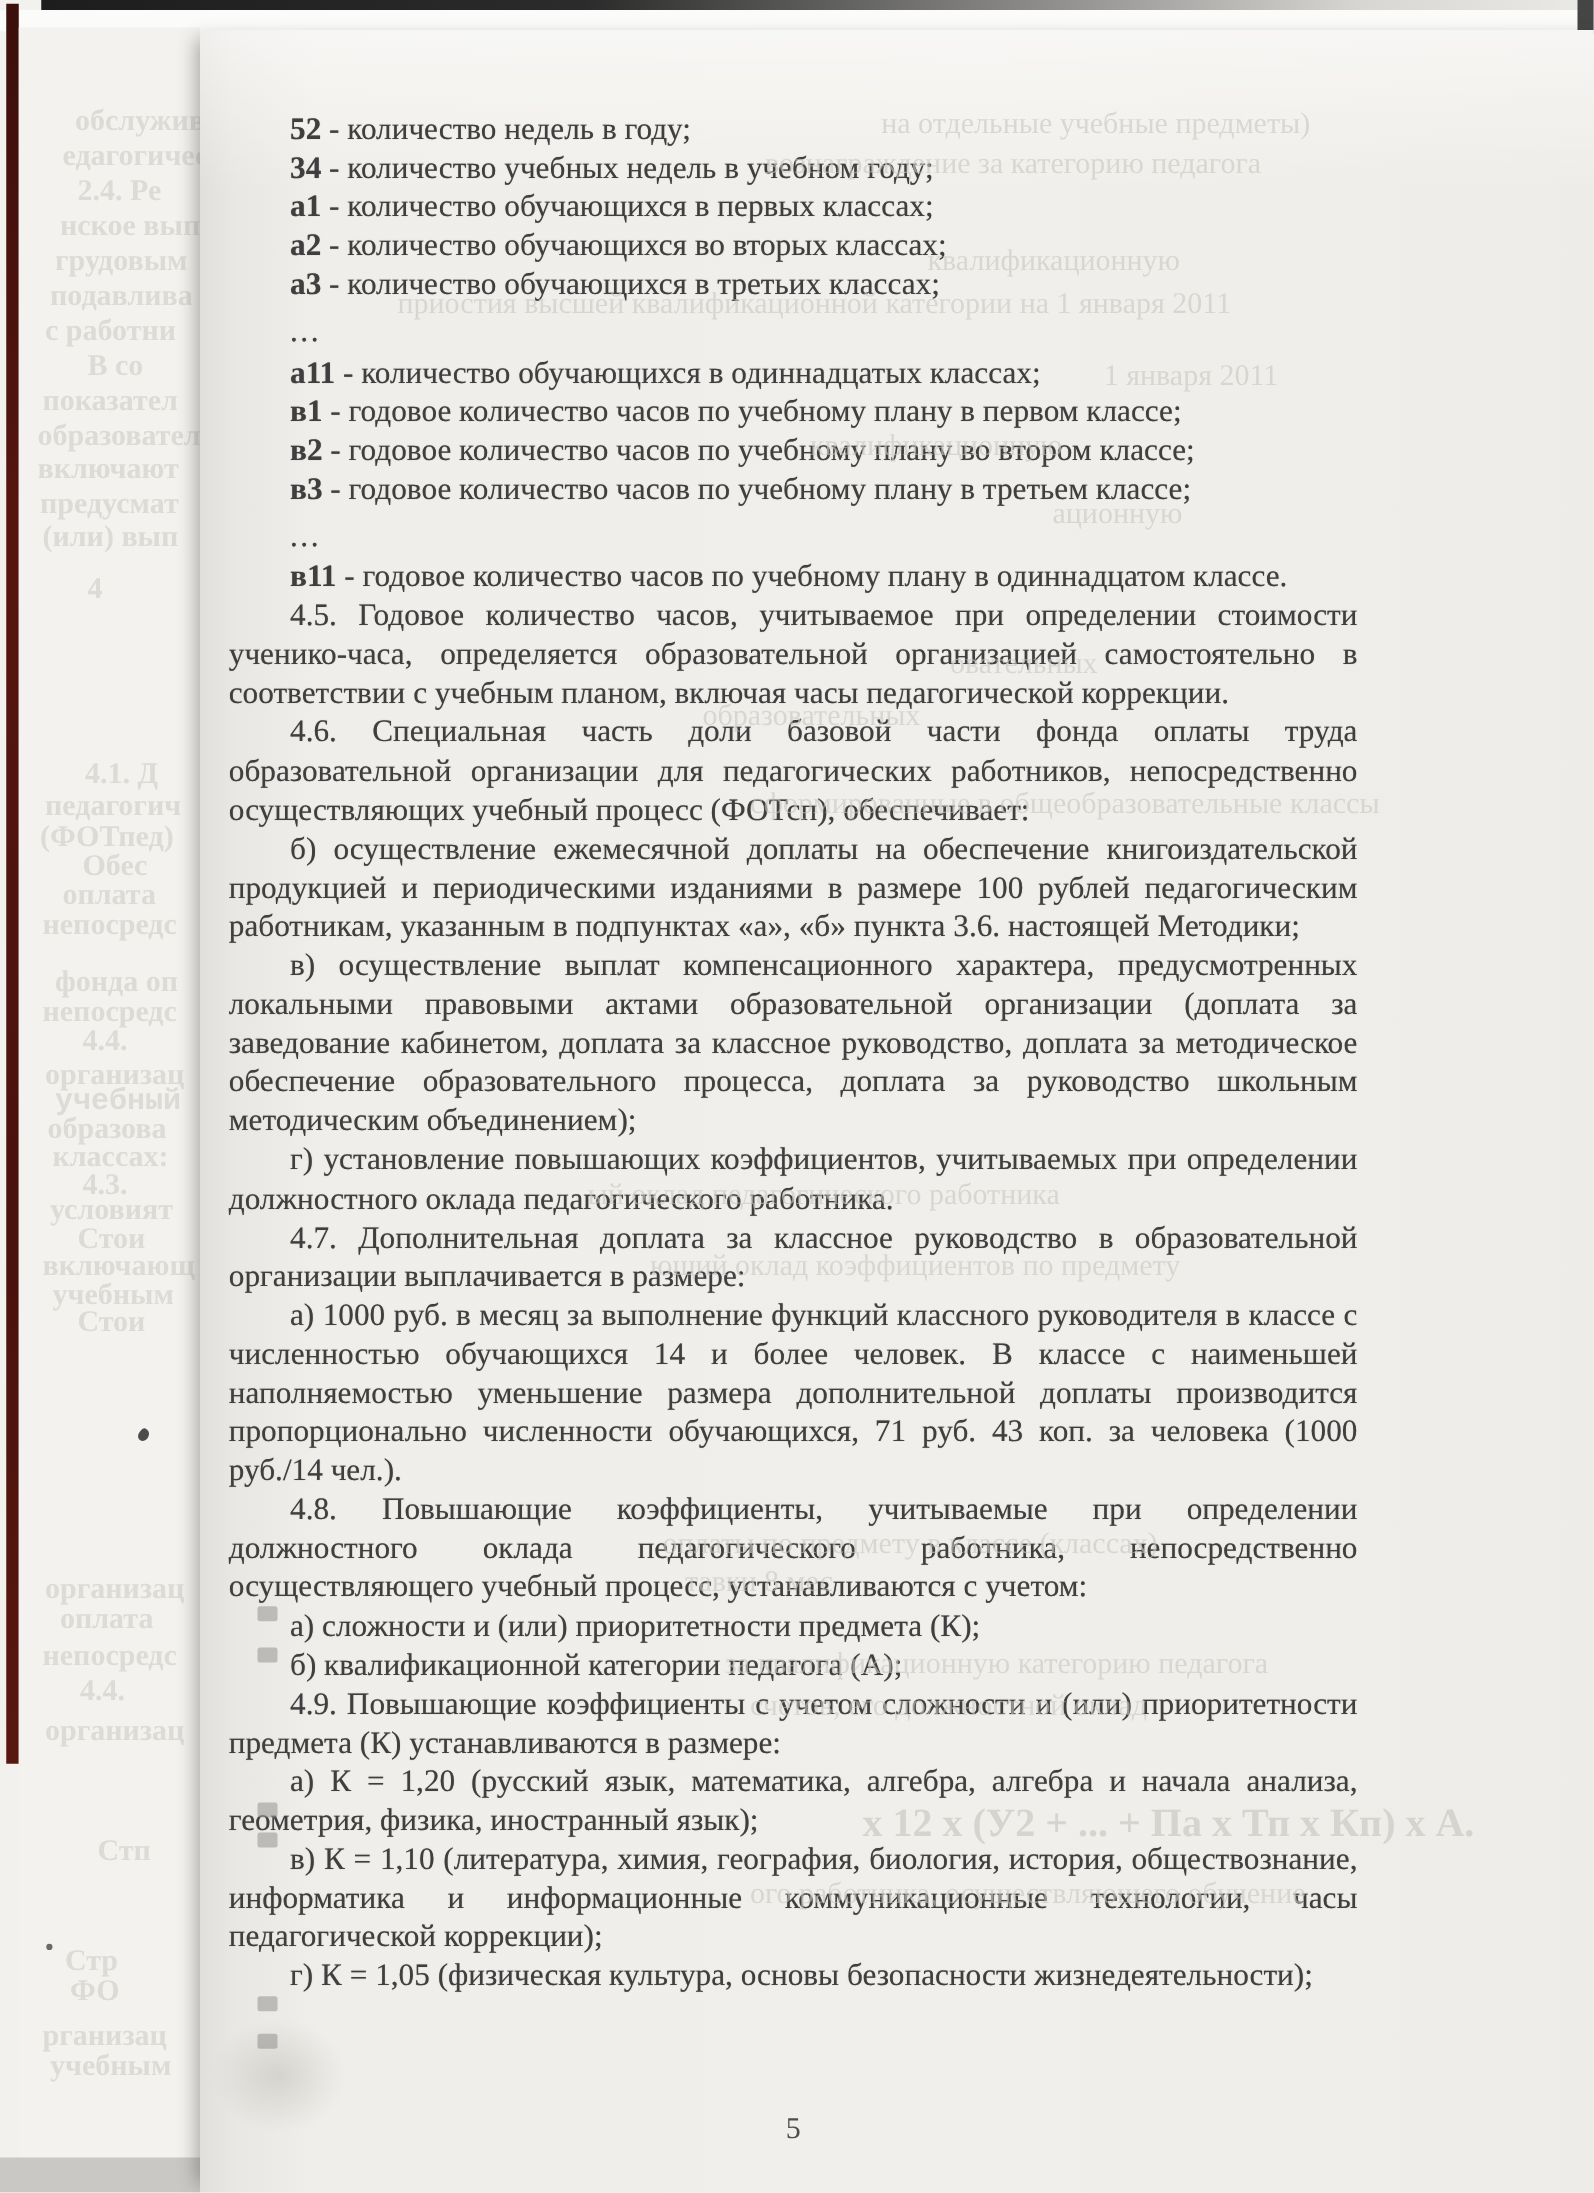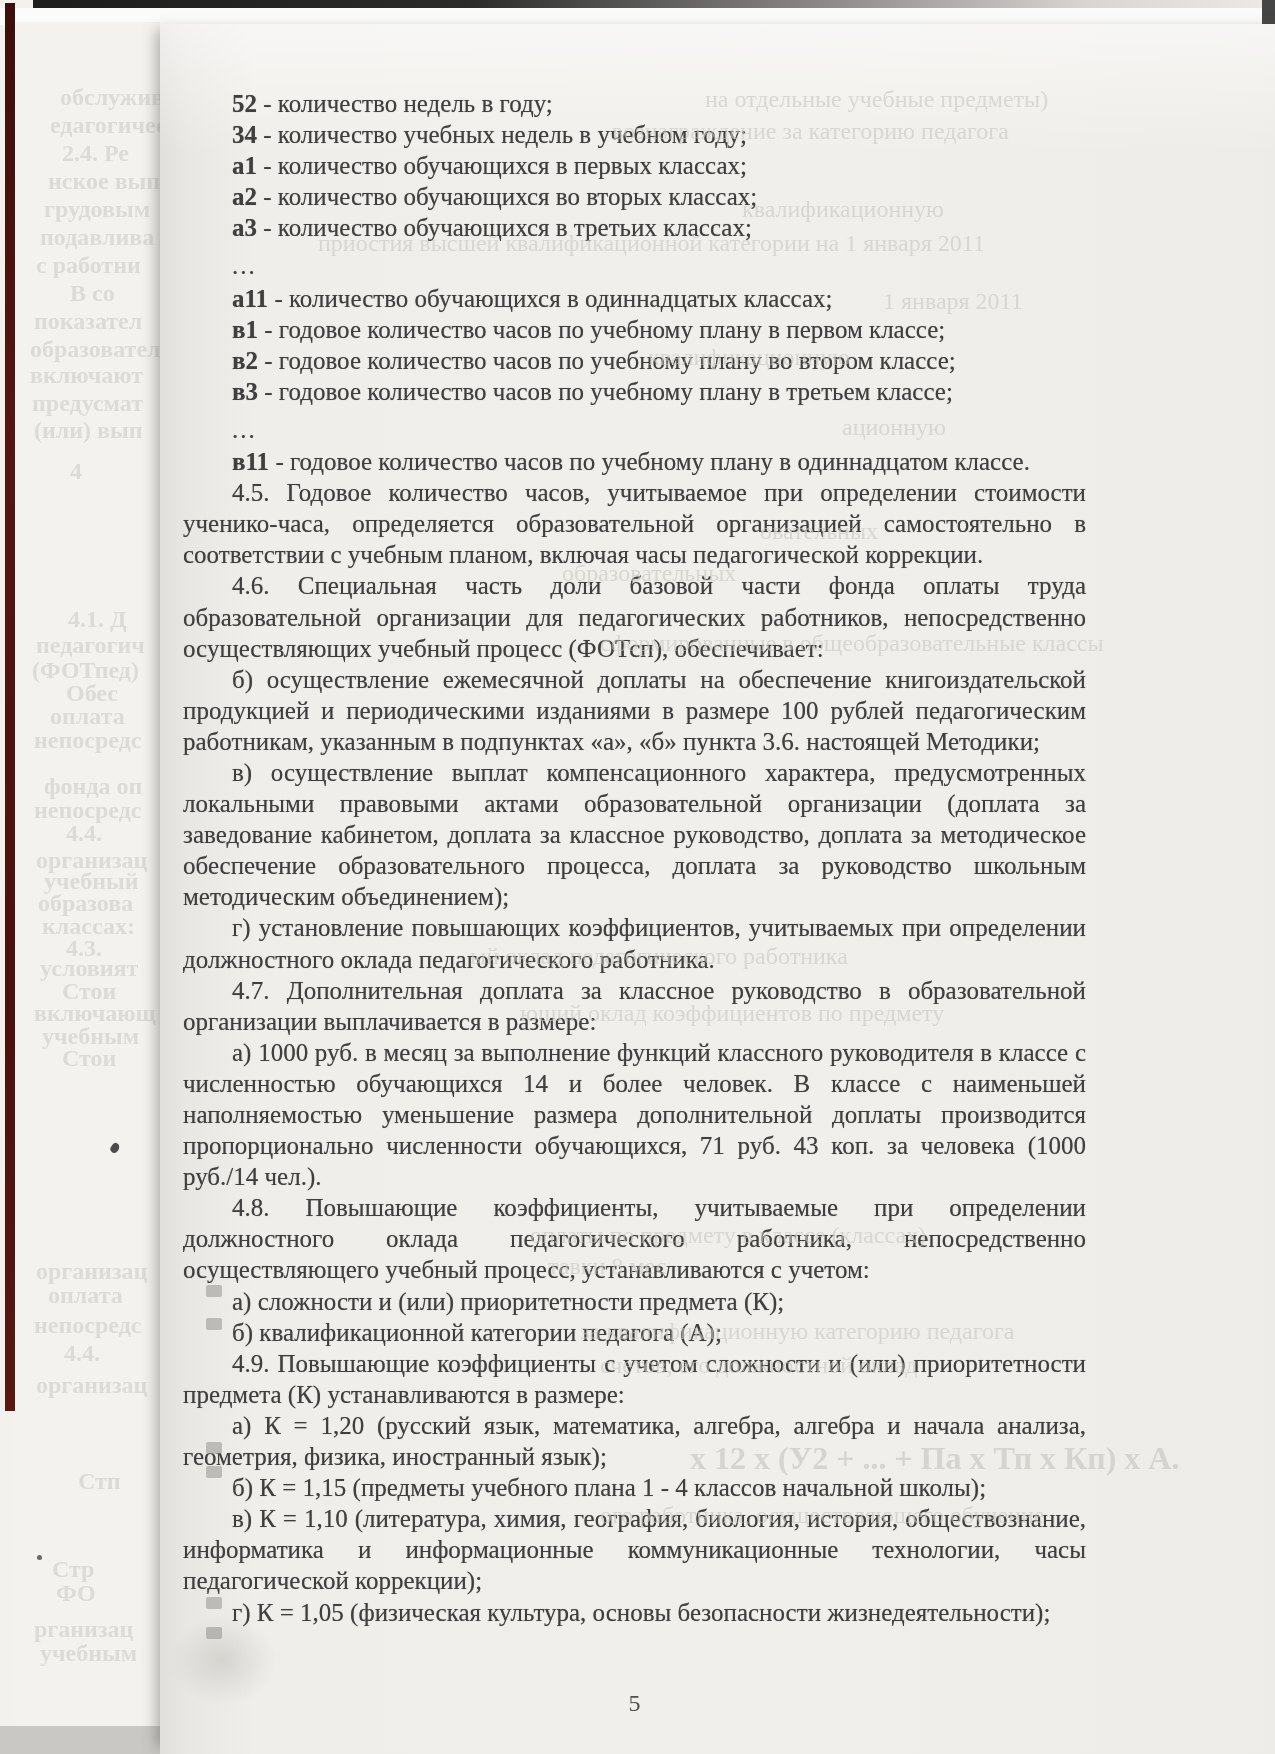--- a/index.html
+++ b/index.html
@@ -72,21 +72,21 @@
     <span class="edge-frag" style="left: 53px; top: 584px;">4.1. Д</span>
     <span class="edge-frag" style="left: 21px; top: 610px;">педагогич</span>
     <span class="edge-frag" style="left: 17px; top: 635px;">(ФОТпед)</span>
     <span class="edge-frag" style="left: 51px; top: 658px;">Обес</span>
     <span class="edge-frag" style="left: 35px; top: 681px;">оплата</span>
     <span class="edge-frag" style="left: 19px; top: 705px;">непосредс</span>
     <span class="edge-frag" style="left: 29px; top: 751px;">фонда оп</span>
     <span class="edge-frag" style="left: 19px; top: 775px;">непосредс</span>
     <span class="edge-frag" style="left: 51px; top: 798px;">4.4.</span>
     <span class="edge-frag" style="left: 21px; top: 825px;">организац</span>
-    <span class="edge-frag" style="left: 29px; top: 846px;">учебный</span>
+    <span class="edge-frag" style="left: 29px; top: 846px; font-family: Liberation Mono, monospace;">учебный</span>
     <span class="edge-frag" style="left: 23px; top: 868px;">образова</span>
     <span class="edge-frag" style="left: 27px; top: 891px;">классах:</span>
     <span class="edge-frag" style="left: 51px; top: 913px;">4.3.</span>
     <span class="edge-frag" style="left: 25px; top: 933px;">условият</span>
     <span class="edge-frag" style="left: 47px; top: 956px;">Стои</span>
     <span class="edge-frag" style="left: 19px; top: 978px;">включающ</span>
     <span class="edge-frag" style="left: 27px; top: 1001px;">учебным</span>
     <span class="edge-frag" style="left: 47px; top: 1023px;">Стои</span>
     <span class="edge-frag" style="left: 21px; top: 1236px;">организац</span>
     <span class="edge-frag" style="left: 33px; top: 1260px;">оплата</span>
@@ -123,36 +123,35 @@
         <p class="para">б) осуществление ежемесячной доплаты на обеспечение книгоиздательской продукцией и периодическими изданиями в размере 100 рублей педагогическим работникам, указанным в подпунктах «а», «б» пункта 3.6. настоящей Методики;</p>
         <p class="para">в) осуществление выплат компенсационного характера, предусмотренных локальными правовыми актами образовательной организации (доплата за заведование кабинетом, доплата за классное руководство, доплата за методическое обеспечение образовательного процесса, доплата за руководство школьным методическим объединением);</p>
         <p class="para">г) установление повышающих коэффициентов, учитываемых при определении должностного оклада педагогического работника.</p>
         <p class="para">4.7. Дополнительная доплата за классное руководство в образовательной организации выплачивается в размере:</p>
         <p class="para">а) 1000 руб. в месяц за выполнение функций классного руководителя в классе с численностью обучающихся 14 и более человек. В классе с наименьшей наполняемостью уменьшение размера дополнительной доплаты производится пропорционально численности обучающихся, 71 руб. 43 коп. за человека (1000 руб./14 чел.).</p>
         <p class="para">4.8. Повышающие коэффициенты, учитываемые при определении должностного оклада педагогического работника, непосредственно осуществляющего учебный процесс, устанавливаются с учетом:</p>
         <p class="para">а) сложности и (или) приоритетности предмета (К);</p>
         <p class="para">б) квалификационной категории педагога (А);</p>
         <p class="para">4.9. Повышающие коэффициенты с учетом сложности и (или) приоритетности предмета (К) устанавливаются в размере:</p>
         <p class="para">а) К = 1,20 (русский язык, математика, алгебра, алгебра и начала анализа, геометрия, физика, иностранный язык);</p>
-        <p class="para">б) К = 1,15 (предметы учебного плана 1 - 4 классов начальной школы);</p>
         <p class="para">в) К = 1,10 (литература, химия, география, биология, история, обществознание, информатика и информационные коммуникационные технологии, часы педагогической коррекции);</p>
         <p class="para">г) К = 1,05 (физическая культура, основы безопасности жизнедеятельности);</p>
       </div>
   </div>
   <div class="page-number">5</div>
 </div>
 
 <div class="ghost-layer" id="ghostLayer">
     <span class="ghost-line" style="left: 705px; top: 86px;">на отдельные учебные предметы)</span>
     <span class="ghost-line" style="left: 612px; top: 118px;">вознаграждение за категорию педагога</span>
     <span class="ghost-line" style="left: 742px; top: 196px;">квалификационную</span>
     <span class="ghost-line" style="left: 318px; top: 230px;">приостия высшей квалификационной категории на 1 января 2011</span>
     <span class="ghost-line" style="left: 836px; top: 288px; margin-left: 47px;">1 января 2011</span>
     <span class="ghost-line" style="left: 648px; top: 344px;">квалификационную</span>
-    <span class="ghost-line" style="left: 842px; top: 414px;">ационную</span>
+    <span class="ghost-line" style="left: 842px; top: 398px;">ационную</span>
     <span class="ghost-line" style="left: 760px; top: 518px;">овательных</span>
     <span class="ghost-line" style="left: 562px; top: 560px;">образовательных</span>
     <span class="ghost-line" style="left: 600px; top: 630px;">сформированные в общеобразовательные классы</span>
     <span class="ghost-line" style="left: 470px; top: 943px;">ый оклад педагогического работника</span>
     <span class="ghost-line" style="left: 520px; top: 1000px;">ющий оклад коэффициентов по предмету</span>
     <span class="ghost-line" style="left: 530px; top: 1222px;">оплаты по предмету в классе (классах)</span>
     <span class="ghost-line" style="left: 548px; top: 1253px;">тавки 8 мес</span>
     <span class="ghost-line" style="left: 580px; top: 1318px;">за квалификационную категорию педагога</span>
     <span class="ghost-line" style="left: 600px; top: 1352px;">счетов, его должностной оклад</span>
     <span class="ghost-line b" style="left: 690px; top: 1440px;">х 12 х (У2 + ... + Па х Тп х Кп) х А.</span>

